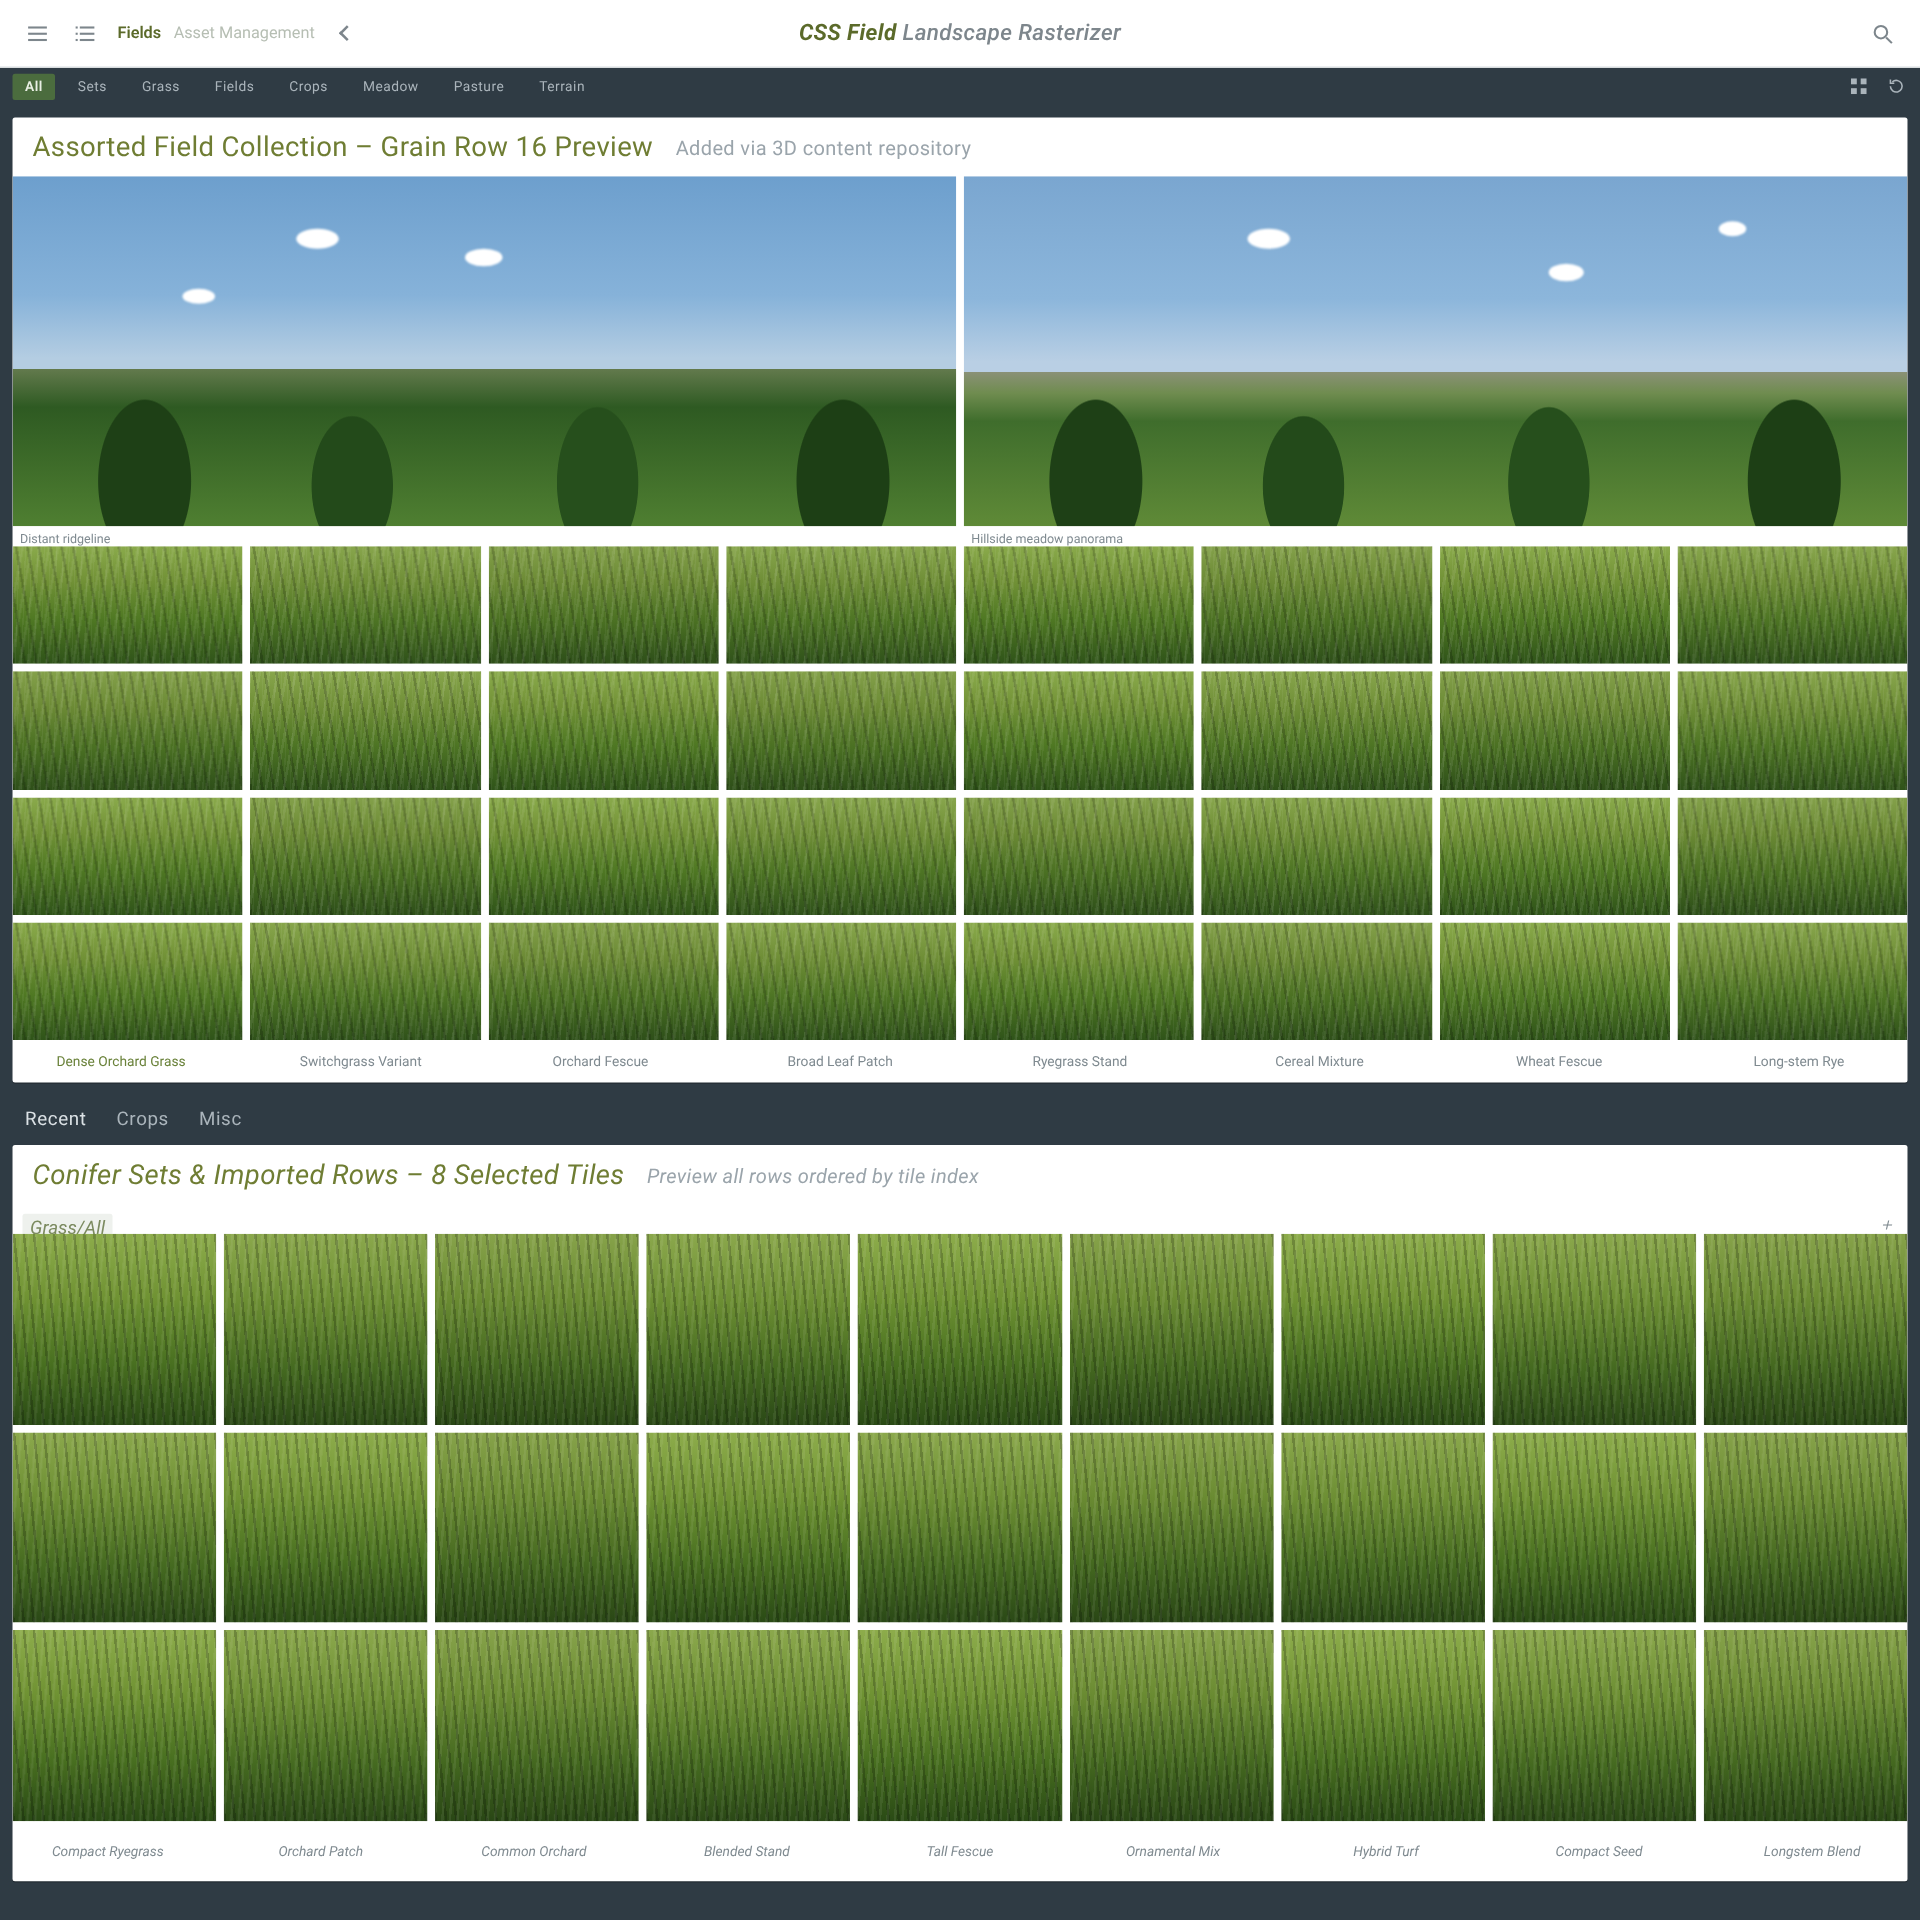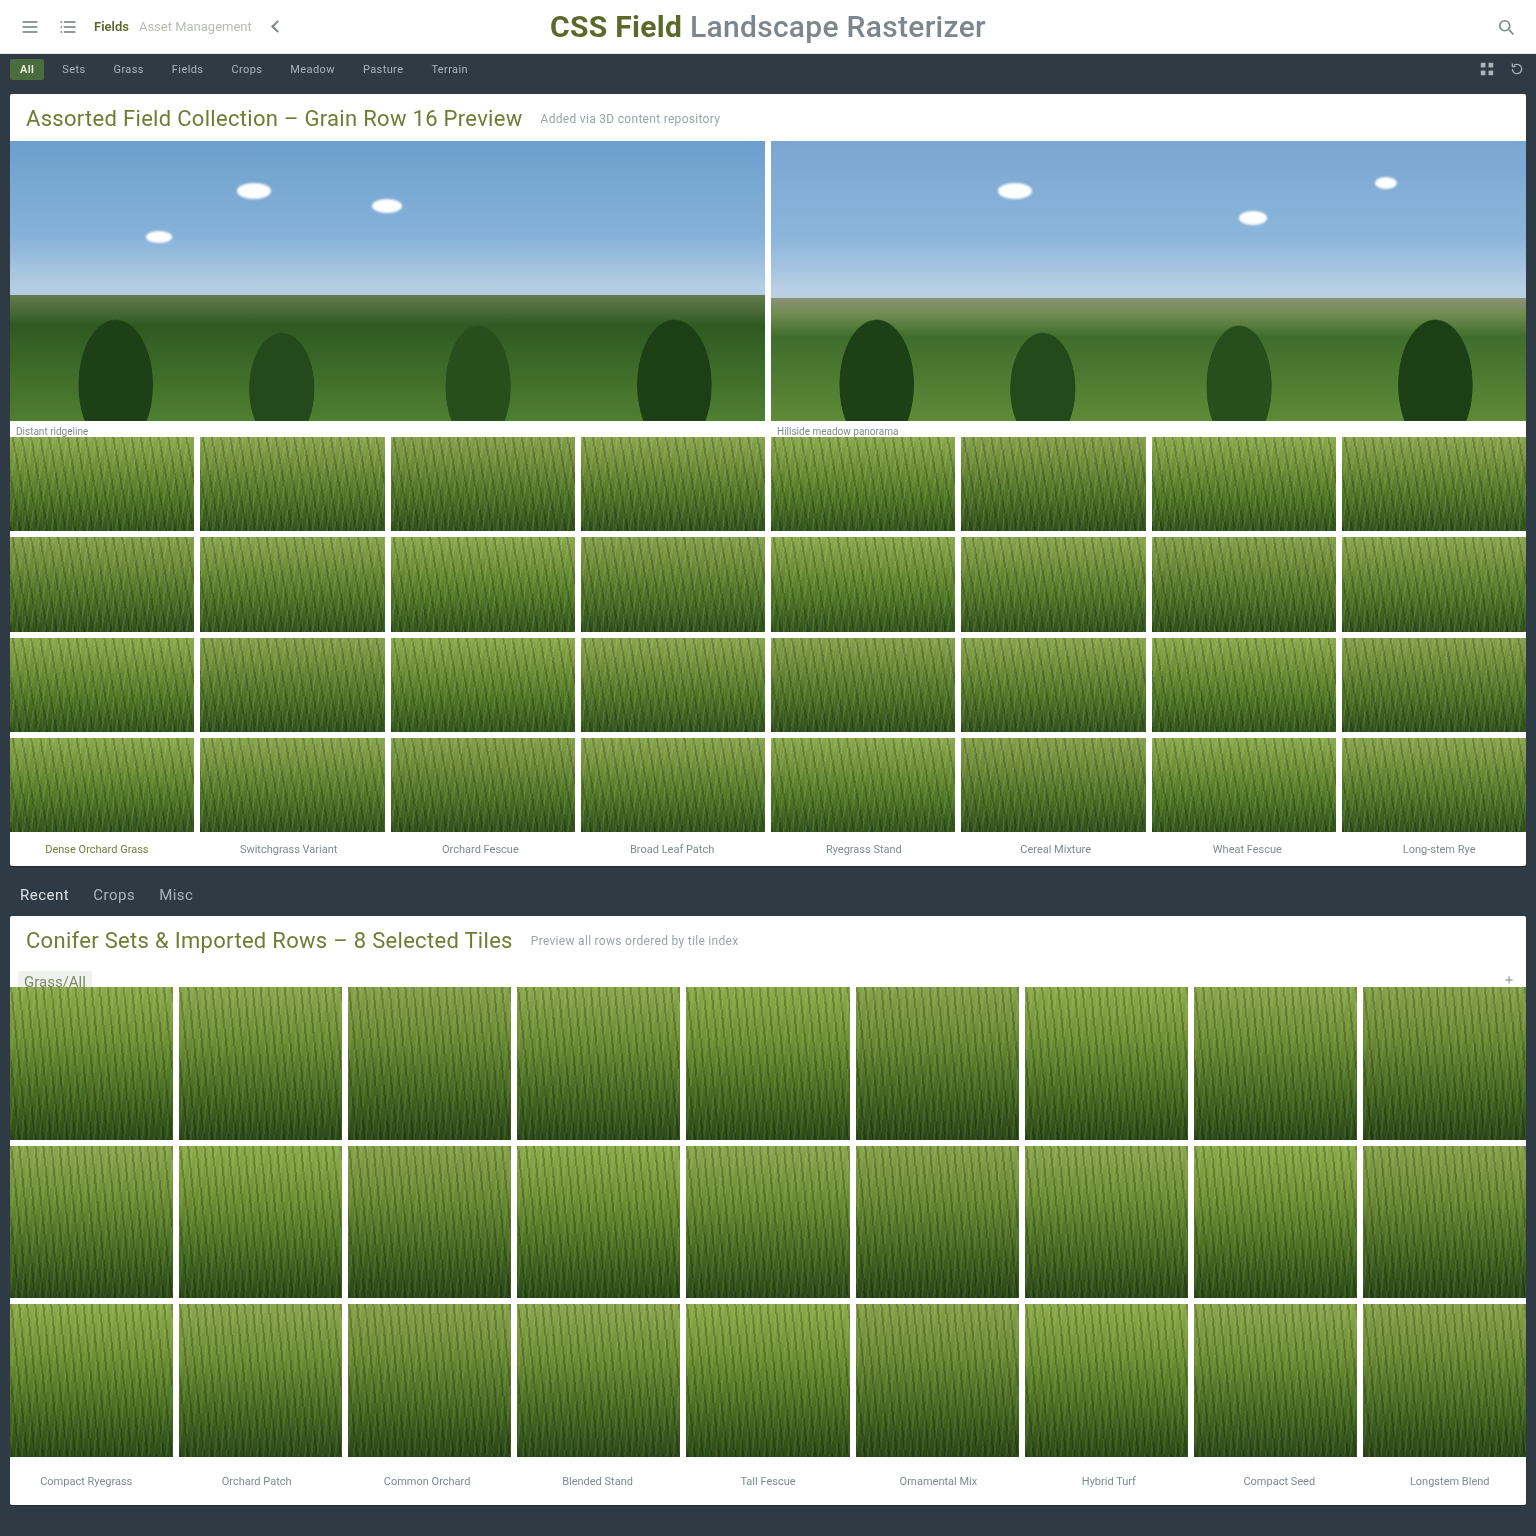--- a/index.html
+++ b/index.html
@@ -28,22 +28,23 @@
     padding:0 18px;border-bottom:1px solid var(--hdr-border);
     background:#fff;position:relative;
   }
   .hdr .icon-btn{width:24px;height:24px;display:flex;align-items:center;justify-content:center;color:var(--icon-grey);}
   .hdr .icon-btn svg{width:20px;height:20px;fill:currentColor;}
   .hdr .brand{font-size:13px;color:var(--icon-grey);display:flex;gap:10px;align-items:center;}
   .hdr .brand .b0{color:var(--icon-dark);font-weight:600;}
   .hdr .brand .b1{color:#b6beb3;}
   .hdr .title{
     position:absolute;left:50%;transform:translateX(-50%);
-    font-size:30px;font-weight:500;letter-spacing:.3px;color:var(--icon-grey);
+    font-size:18px;font-weight:500;letter-spacing:.3px;color:var(--icon-grey);
     white-space:nowrap;
+    font-style:italic;
   }
   .hdr .title .t0{font-weight:700;color:var(--icon-dark);}
   .hdr .spacer{flex:1;}
   .chev{width:9px;height:9px;border-left:2px solid var(--icon-grey);border-bottom:2px solid var(--icon-grey);transform:rotate(45deg);}
 
   
   .workspace{background:var(--panel-bg);padding:0 10px 0 10px;height:calc(1536px - 54px);}
   .tabbar{display:flex;align-items:center;gap:8px;height:30px;}
   .tab{
     font-size:11px;color:var(--tab-txt);padding:4px 10px;border-radius:2px;
@@ -55,21 +56,21 @@
 
   .card{
     background:var(--card-bg);border-radius:2px;margin-top:10px;
     box-shadow:0 1px 0 rgba(0,0,0,.25);
     display:flex;flex-direction:column;overflow:hidden;position:relative;
   }
   .card .card-title{
     display:flex;align-items:center;gap:18px;padding:12px 16px 10px 16px;
   }
   .card .card-title .tmain{font-size:22px;color:var(--title-olive);font-weight:400;letter-spacing:.3px;}
-  .card .card-title .tsub{font-size:12px;color:var(--title-grey);letter-spacing:.3px;}
+  .card .card-title .tsub{font-size:16px;color:var(--title-grey);letter-spacing:.3px;}
 
   
   .pano{display:flex;gap:6px;height:280px;}
   .pano .seg{flex:1;position:relative;overflow:hidden;}
   .pano .seg::before{content:"";position:absolute;inset:0;background:linear-gradient(to bottom,#7aa6d0 0%,#8cb6db 35%,#b9cfe4 53%,#b9cfe4 56%,#8a9176 56%,#6f8c4f 62%,#3f6d2c 70%,#5f8a37 100%);}
   .pano .seg.l::before{background:linear-gradient(to bottom,#6d9fcd 0%,#86b2d9 34%,#b4cde2 52%,#b4cde2 55%,#637a4d 55%,#2e5a22 66%,#4f7f31 100%);}
   .pano .seg::after{content:"";position:absolute;left:0;right:0;bottom:0;height:46%;
     background:radial-gradient(80px 140px at 14% 72%,#1e4016 0 46%,transparent 47%),
                radial-gradient(70px 120px at 36% 75%,#234a1a 0 46%,transparent 47%),
                radial-gradient(70px 130px at 62% 73%,#264f1c 0 46%,transparent 47%),
@@ -256,21 +257,21 @@
       <div class="gl">Long-stem Rye</div>
     </div>
   </div>
 
   <div class="minitabs" style="margin-top:16px;">
     <div class="mt active">Recent</div>
     <div class="mt">Crops</div>
     <div class="mt">Misc</div>
   </div>
 
-  <div class="card card2" style="margin-top:8px;">
+  <div class="card card2" style="margin-top:8px;font-style:italic;">
     <div class="card-title">
       <span class="tmain">Conifer Sets &amp; Imported Rows – 8 Selected Tiles</span>
       <span class="tsub">Preview all rows ordered by tile index</span>
     </div>
     <div style="position:relative;">
       <span class="corner-badge">Grass/All</span>
       <span class="corner-plus">＋</span>
 
       <div class="grass-grid small" style="margin-top:24px;">
 

